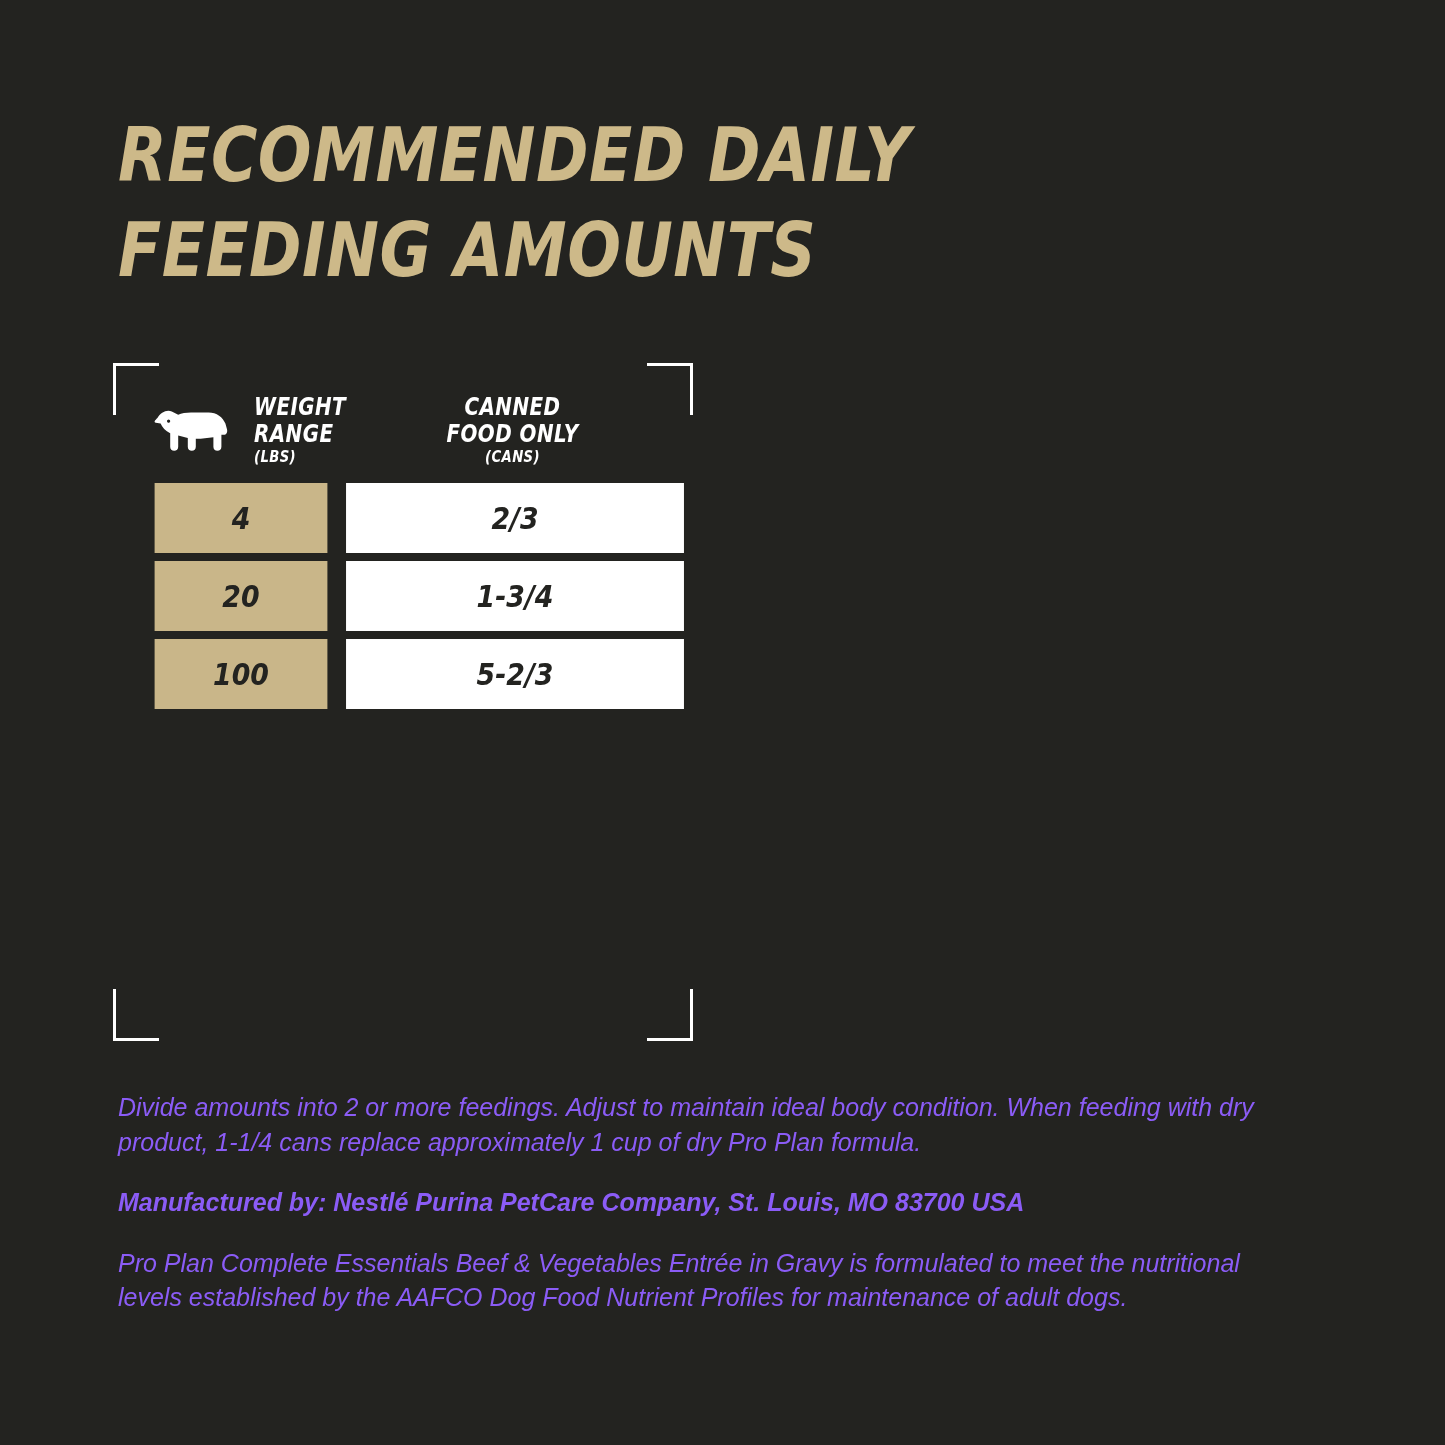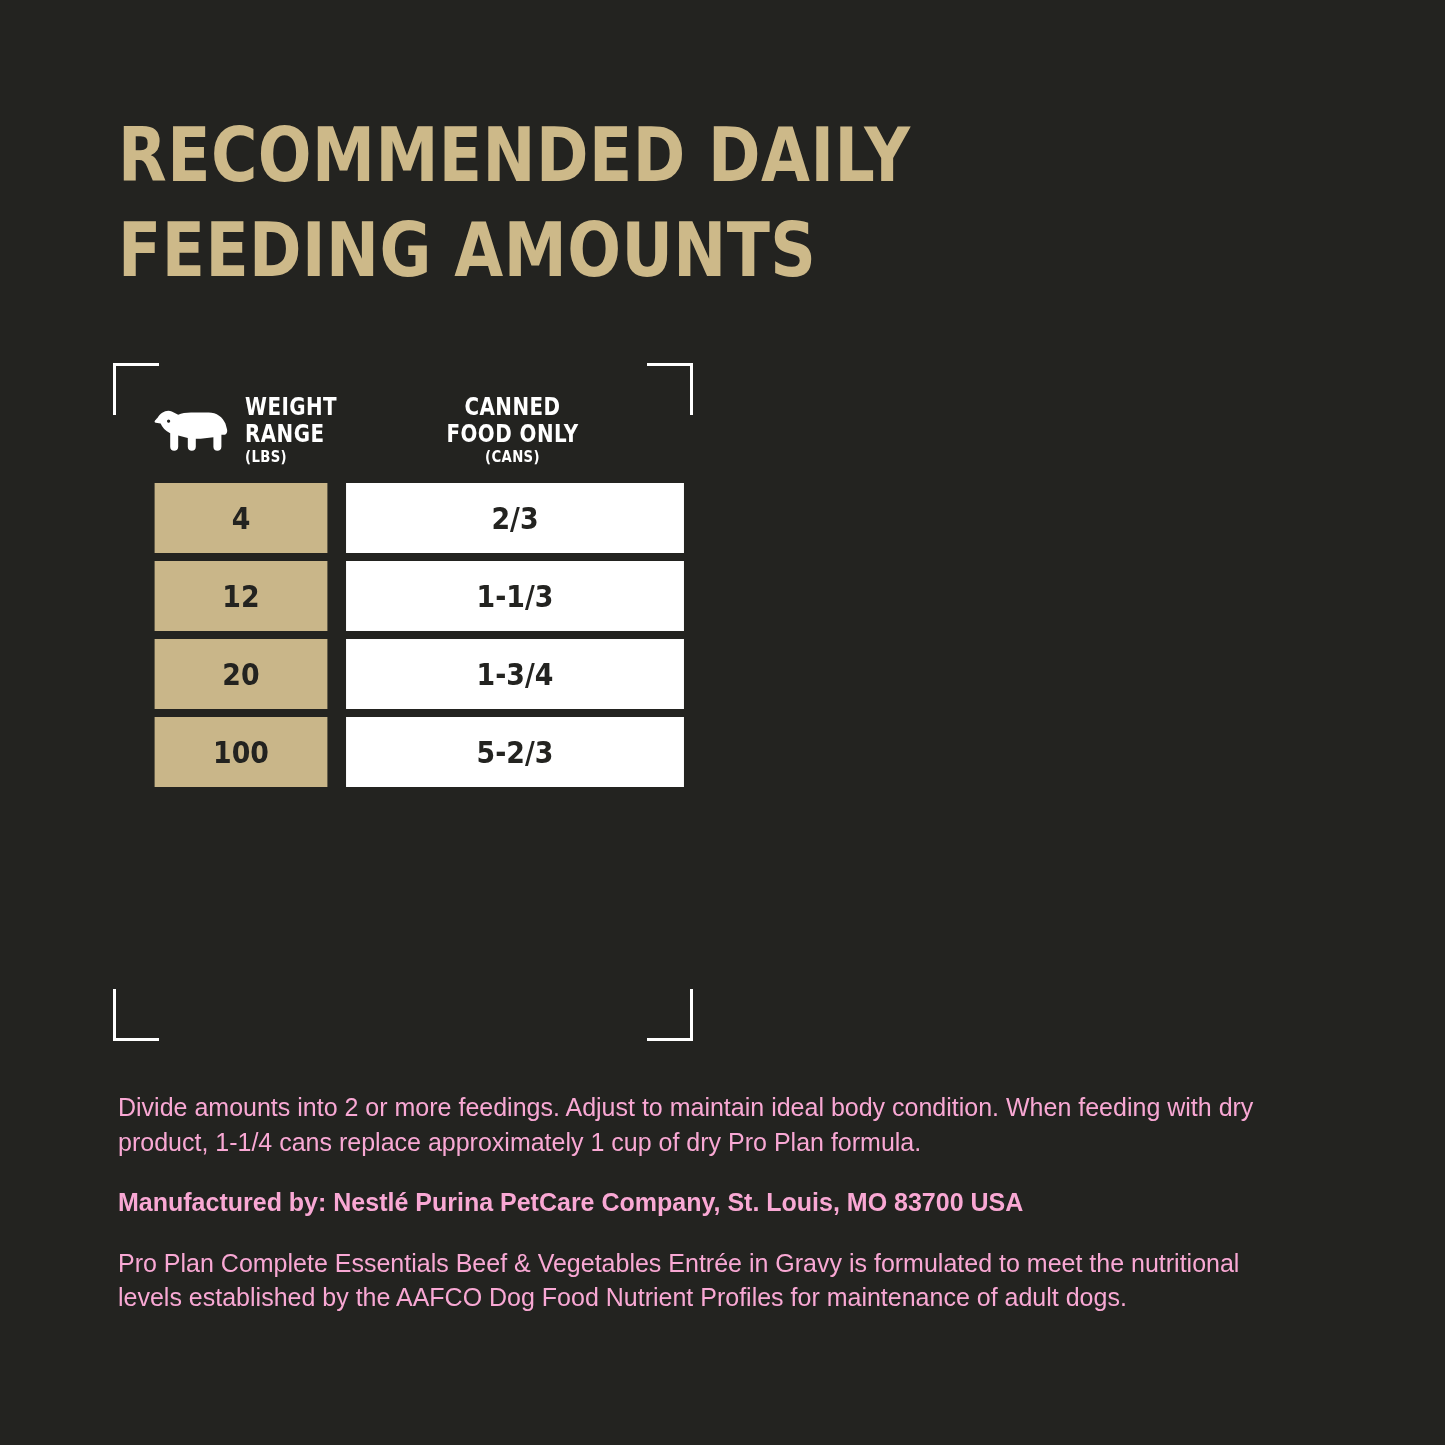--- a/index.html
+++ b/index.html
@@ -12,20 +12,21 @@
     height: 1445px;
     background: #232320;
     font-family: "Liberation Sans", sans-serif;
     overflow: hidden;
   }
   .page {
     position: relative;
     width: 1445px;
     height: 1083px;
     padding: 0;
+    font-style: italic;
   }
   .title {
     position: absolute;
     left: 118px;
     top: 108px;
     width: 1100px;
     color: #cdb989;
     font-family: "DejaVu Sans Condensed", "Liberation Sans", sans-serif;
     font-weight: bold;
     font-size: 74px;
@@ -67,21 +68,21 @@
     top: 12px;
     width: 540px;
     height: 110px;
     display: flex;
     align-items: center;
   }
   .th-left {
     width: 183px;
     display: flex;
     align-items: center;
-    gap: 14px;
+    gap: 23px;
   }
   .dog-icon {
     width: 80px;
     height: 56px;
     flex: 0 0 auto;
   }
   .th-label {
     color: #ffffff;
     font-family: "DejaVu Sans Condensed", "Liberation Sans", sans-serif;
     font-weight: bold;
@@ -144,21 +145,21 @@
     font-size: 31px;
     font-weight: bold;
     font-family: "DejaVu Sans Condensed", "Liberation Sans", sans-serif;
     transform: scaleX(0.96);
   }
   .notes {
     position: absolute;
     left: 118px;
     top: 1090px;
     width: 1180px;
-    color: #f9a8d4;
+    color: #8b5cf6;
   }
   .note-p {
     font-size: 25px;
     line-height: 1.38;
     margin: 0 0 26px 0;
     font-family: "Liberation Sans", sans-serif;
   }
   .note-bold {
     font-weight: bold;
   }
@@ -206,24 +207,20 @@
         <span class="th-sub">(CANS)</span>
       </div>
     </div>
 
     <div class="rows">
       <div class="row">
         <div class="cell-weight">4</div>
         <div class="cell-amount">2/3</div>
       </div>
       <div class="row">
-        <div class="cell-weight">12</div>
-        <div class="cell-amount">1-1/3</div>
-      </div>
-      <div class="row">
         <div class="cell-weight">20</div>
         <div class="cell-amount">1-3/4</div>
       </div>
       <div class="row">
         <div class="cell-weight">100</div>
         <div class="cell-amount">5-2/3</div>
       </div>
     </div>
   </div>
 

